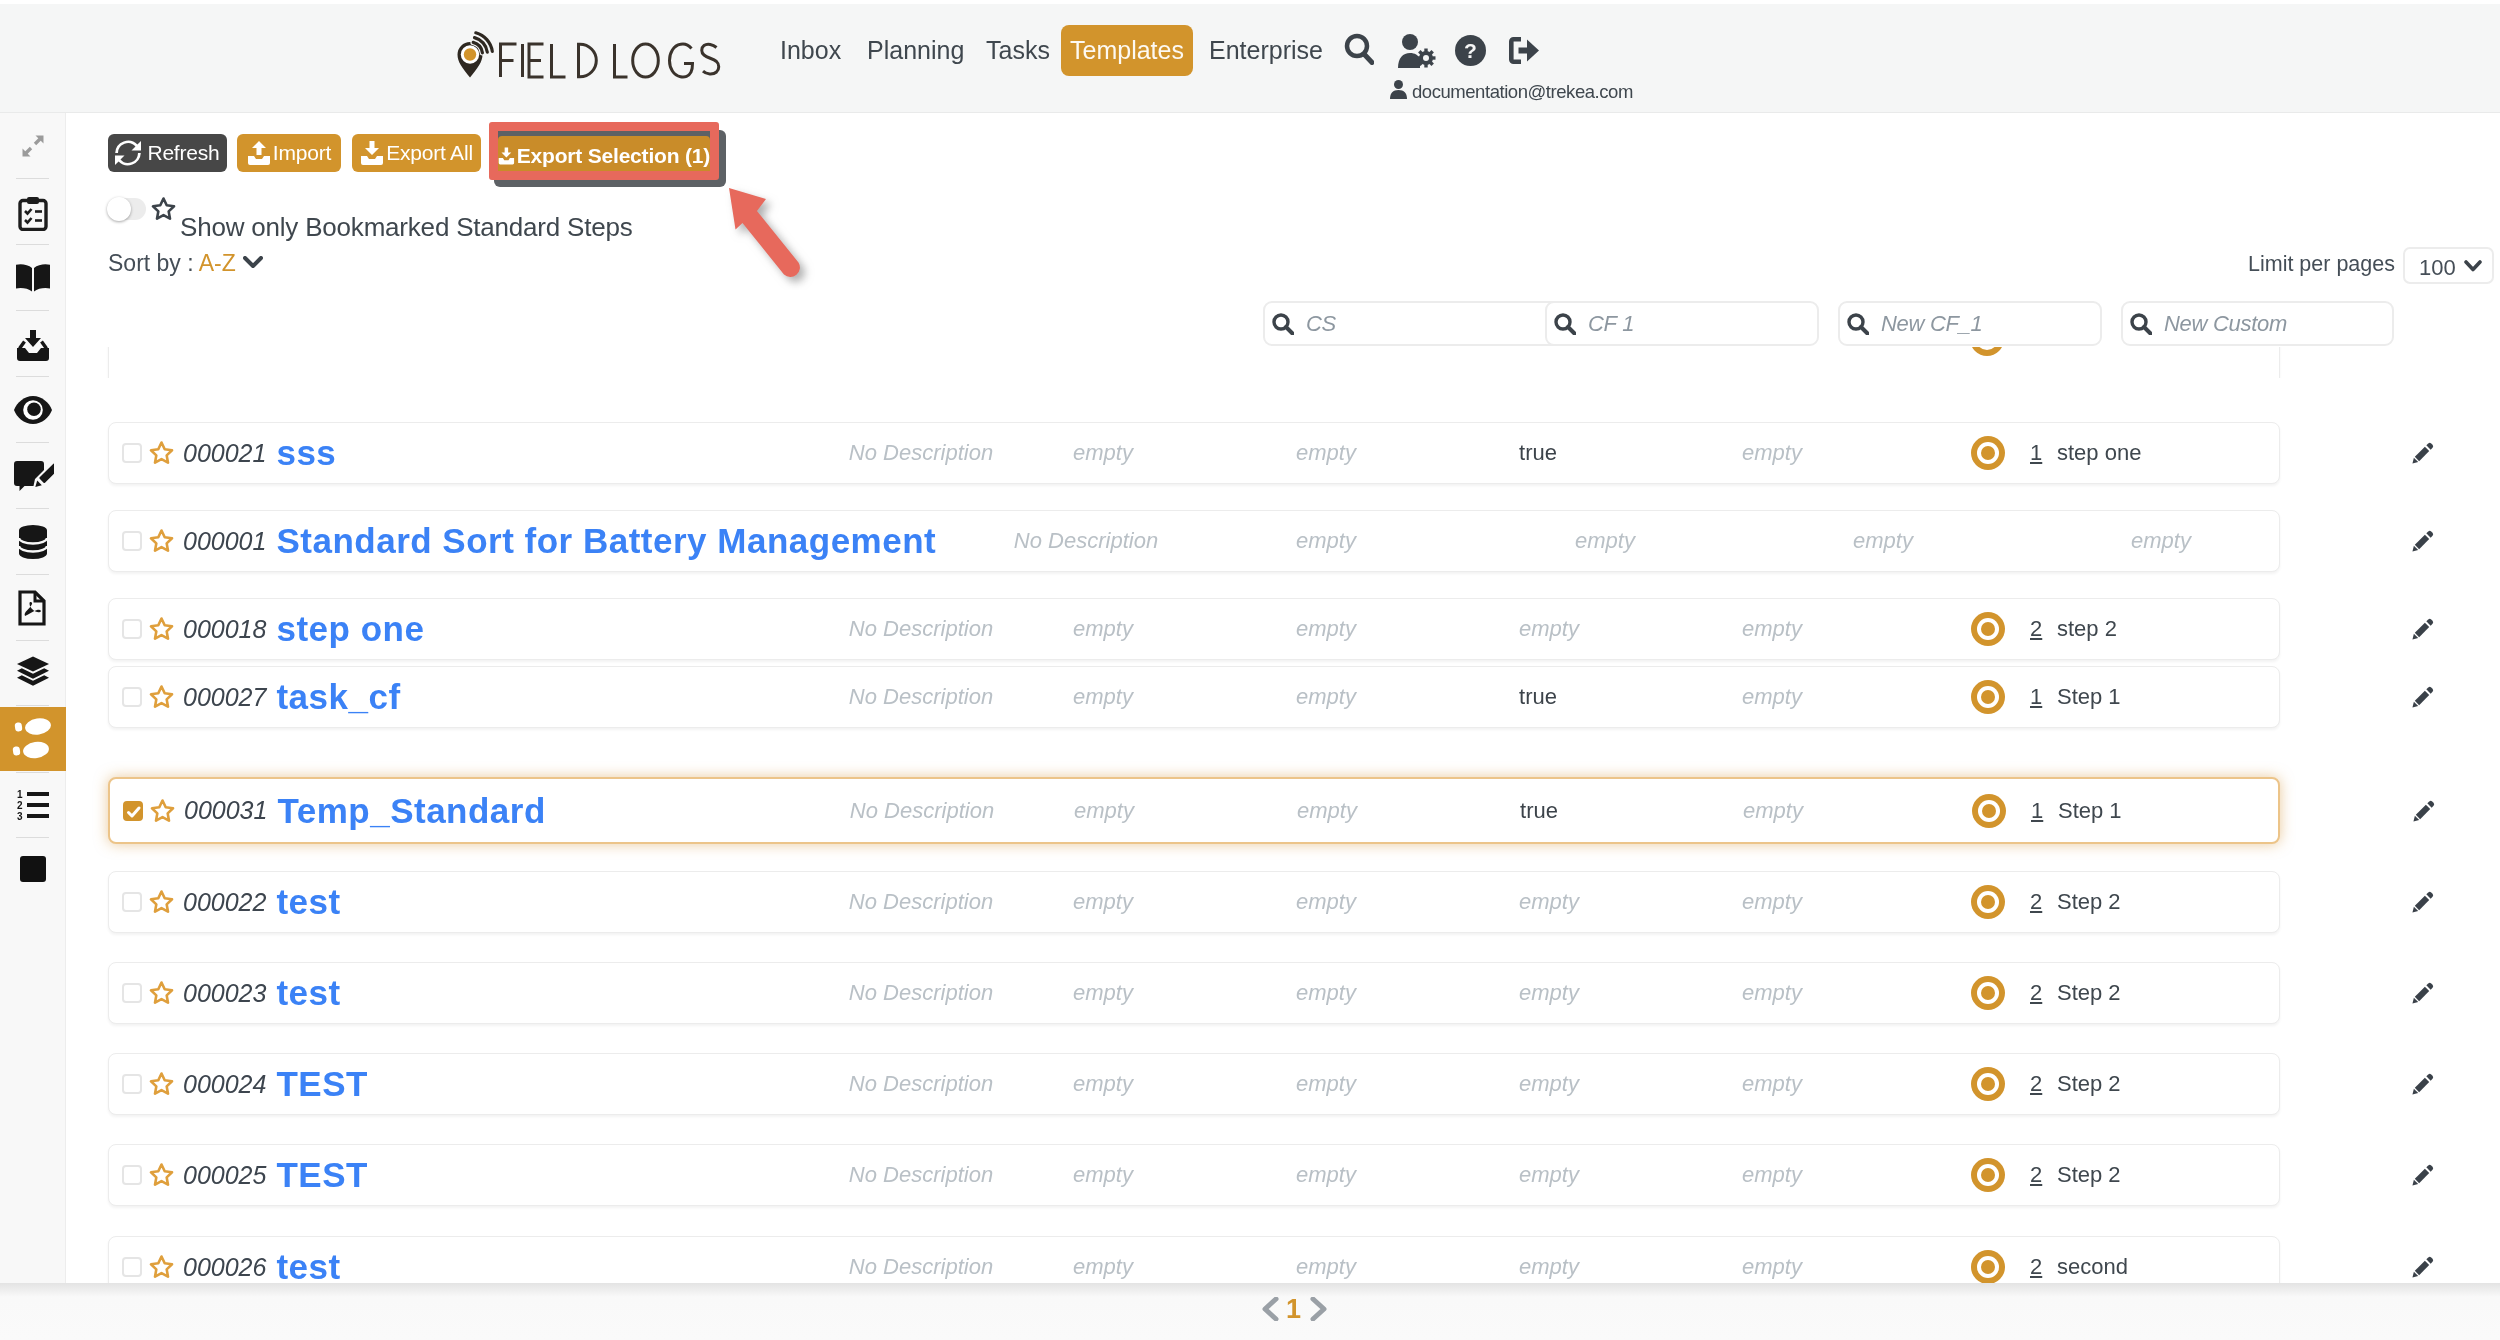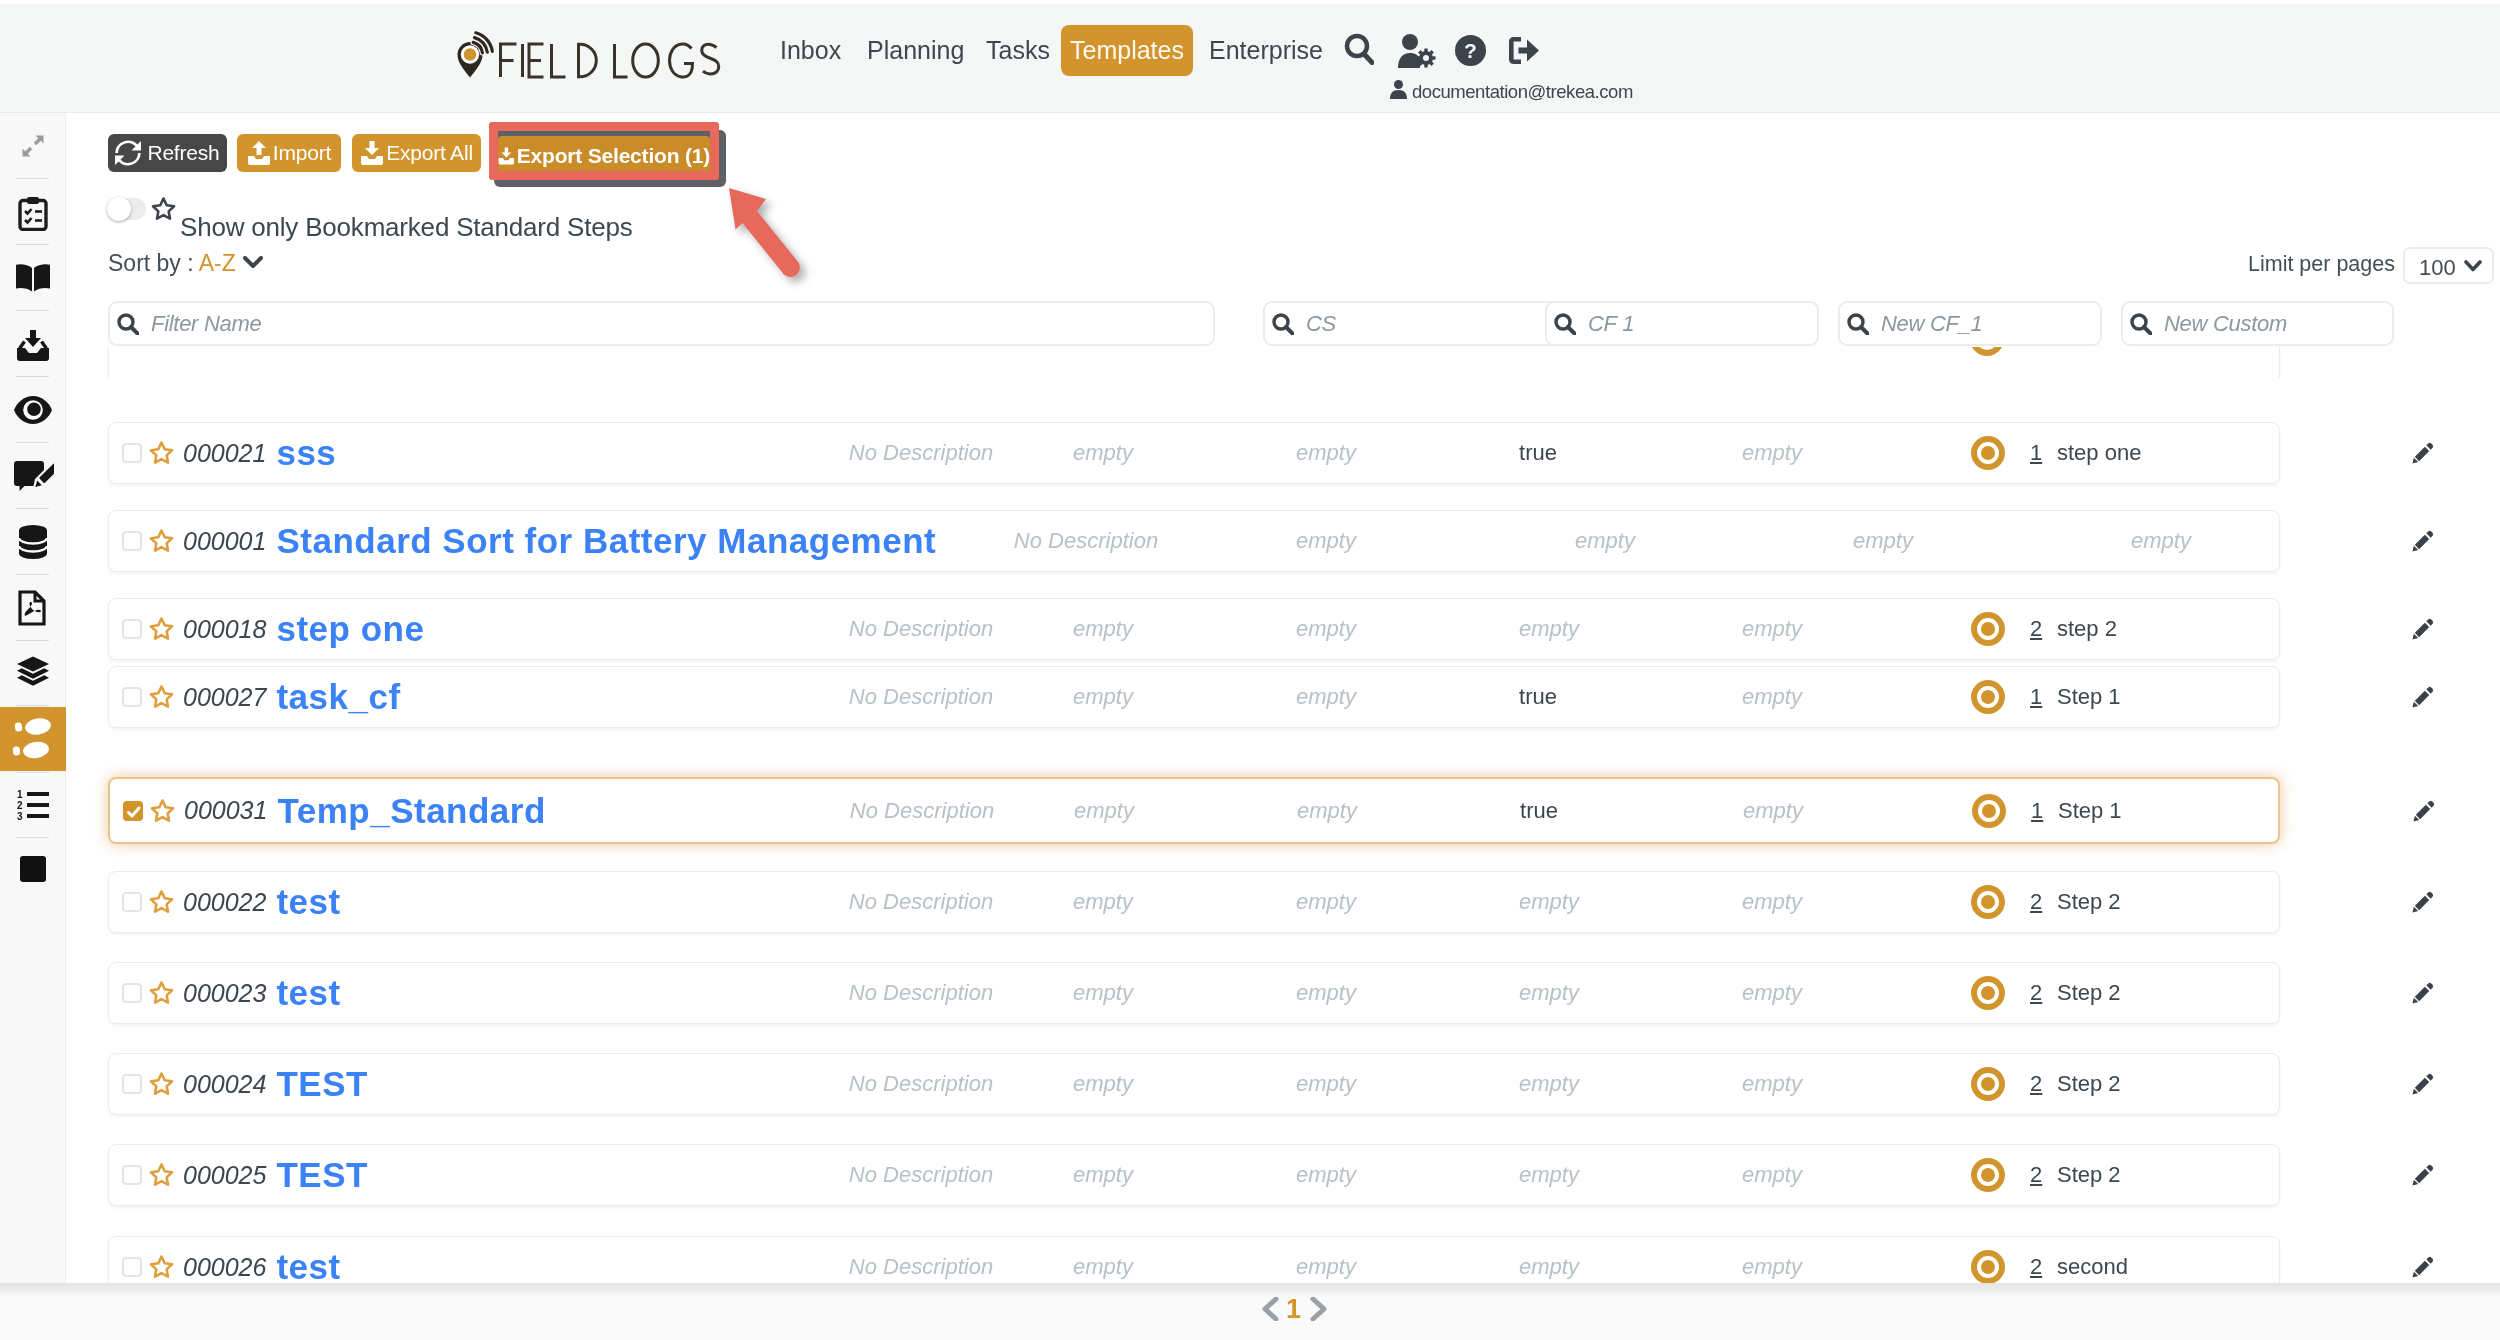--- a/index.html
+++ b/index.html
@@ -296,27 +296,20 @@
   <div class="abs" style="left:2419px;top:255px;font-size:22px;color:#454e57;">100</div>
   <svg class="abs" style="left:2464px;top:260px;" width="18" height="13" viewBox="0 0 18 13">
       <path d="M2 2 l7 7.5 7 -7.5" fill="none" stroke="#3c434a" stroke-width="3.6" stroke-linecap="round" stroke-linejoin="round"></path>
     </svg>
 
   <div class="abs" style="left:100px;top:347px;width:2360px;height:31px;overflow:hidden;">
     <div class="row" style="left:8px;top:-32px;"></div>
     <div class="ring" style="left:1870px;top:-8px;margin-top:-17px;"></div>
   </div>
 
-  <div class="finput" style="left:108px;width:1107px;">
-    <svg width="22" height="22" viewBox="0 0 22 22">
-        <circle cx="9" cy="9" r="7" fill="none" stroke="#3c434a" stroke-width="3.4"></circle>
-        <line x1="14" y1="14" x2="20.5" y2="20.5" stroke="#3c434a" stroke-width="4" stroke-linecap="round"></line>
-      </svg>
-    <span class="ph">Filter Name</span>
-  </div>
   <div class="finput" style="left:1263px;width:306px;">
     <svg width="22" height="22" viewBox="0 0 22 22">
         <circle cx="9" cy="9" r="7" fill="none" stroke="#3c434a" stroke-width="3.4"></circle>
         <line x1="14" y1="14" x2="20.5" y2="20.5" stroke="#3c434a" stroke-width="4" stroke-linecap="round"></line>
       </svg>
     <span class="ph">CS</span>
   </div>
   <div class="finput" style="left:1545px;width:274px;">
     <svg width="22" height="22" viewBox="0 0 22 22">
         <circle cx="9" cy="9" r="7" fill="none" stroke="#3c434a" stroke-width="3.4"></circle>

